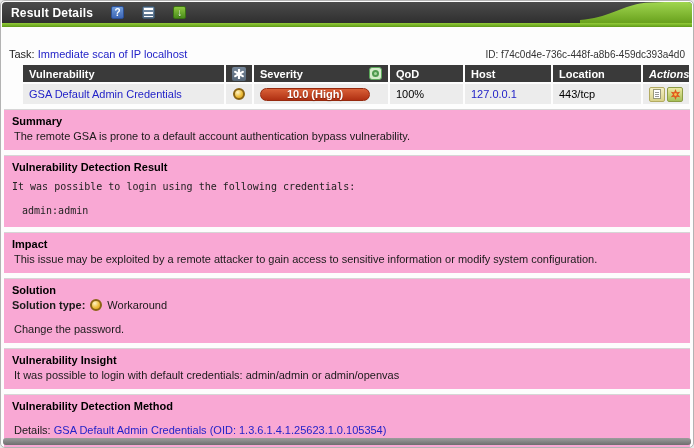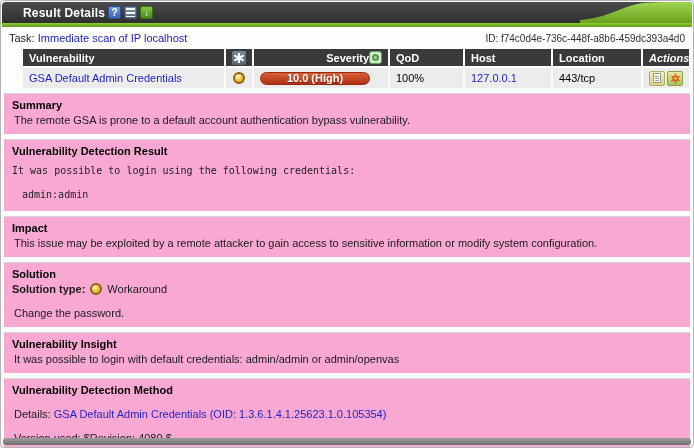--- a/index.html
+++ b/index.html
@@ -16,21 +16,21 @@
     border-radius:5px;
     overflow:hidden;
   }
   
   .titlebar {
     position:relative;
     height:21px; margin:1px 1px 0 1px;
     background:linear-gradient(#4b4b4b,#2f2f2f);
     border-radius:4px 4px 0 0;
     display:flex; align-items:center;
-    padding-left:21px; gap:3px;
+    padding-left:9px; gap:18px;
     overflow:hidden;
   }
   .titlebar .title { color:#fff; font-weight:bold; font-size:12px; letter-spacing:.2px; position:relative; z-index:2;}
   .swoosh { position:absolute; right:0; top:0; width:112px; height:21px; z-index:1; }
   .green-stripe { height:4px; margin:0 1px; background:linear-gradient(#93cc39,#5f9a18); }
   .tb-icon {
     position:relative; z-index:2;
     width:13px; height:13px; border-radius:2px;
     display:flex; align-items:center; justify-content:center;
     font-size:10px; font-weight:bold; color:#fff; cursor:pointer;
@@ -38,39 +38,39 @@
   }
   .tb-help { background:linear-gradient(#6f9bd9,#3d66b5); border:1px solid #2c4f94; }
   .tb-list { background:linear-gradient(#7b93ad,#516a83); border:1px solid #3e5569; }
   .tb-list .lines { width:9px; height:9px;
      background:repeating-linear-gradient(#fff 0 2px, rgba(0,0,0,0) 2px 4px); }
   .tb-download { background:linear-gradient(#8cc63f,#4a8c1c); border:1px solid #3a7014; text-shadow:0 1px 1px #2d5c0e; }
 
   
   .meta-row {
     display:flex; justify-content:space-between; align-items:center;
-    padding:5px 8px 4px 8px; font-size:11px; color:#222; background:#fdfdfd;
+    padding:21px 8px 4px 8px; font-size:11px; color:#222; background:#fdfdfd;
   }
   a.link { color:#2323c8; text-decoration:none; cursor:pointer; }
   .id-text { font-size:10px; color:#333; }
 
   
   .result-table { margin:1px 4px 0 22px; font-size:11px; }
   .tr { display:flex; gap:2px; margin-bottom:2px; }
   .cell { padding:2px 6px; display:flex; align-items:center; }
   .th { background:#3a3a3a; color:#fff; font-weight:bold; height:17px; }
   .td { background:#ececec; height:20px; }
   .c-vuln { flex:1; }
   .c-icon { width:26px; justify-content:center; padding:2px 2px; }
   .c-sev  { width:134px; }
   .c-qod  { width:73px; }
   .c-host { width:86px; }
   .c-loc  { width:88px; }
   .c-act  { width:46px; gap:2px; justify-content:flex-start;font-style:italic; }
-  .th.c-sev { justify-content:flex-end; }
+  .th.c-sev { justify-content:space-between; }
 
   .sev-header-icon {
     width:13px; height:13px; border-radius:3px;
     background:#d5eccb; border:1px solid #5aa75a;
     display:flex; align-items:center; justify-content:center; cursor:pointer;
   }
   .sev-header-icon .ring { width:7px; height:7px; border-radius:50%;
     border:2px solid #4f9b4f; background:#a9d8a0; }
 
   .st-header-icon {

